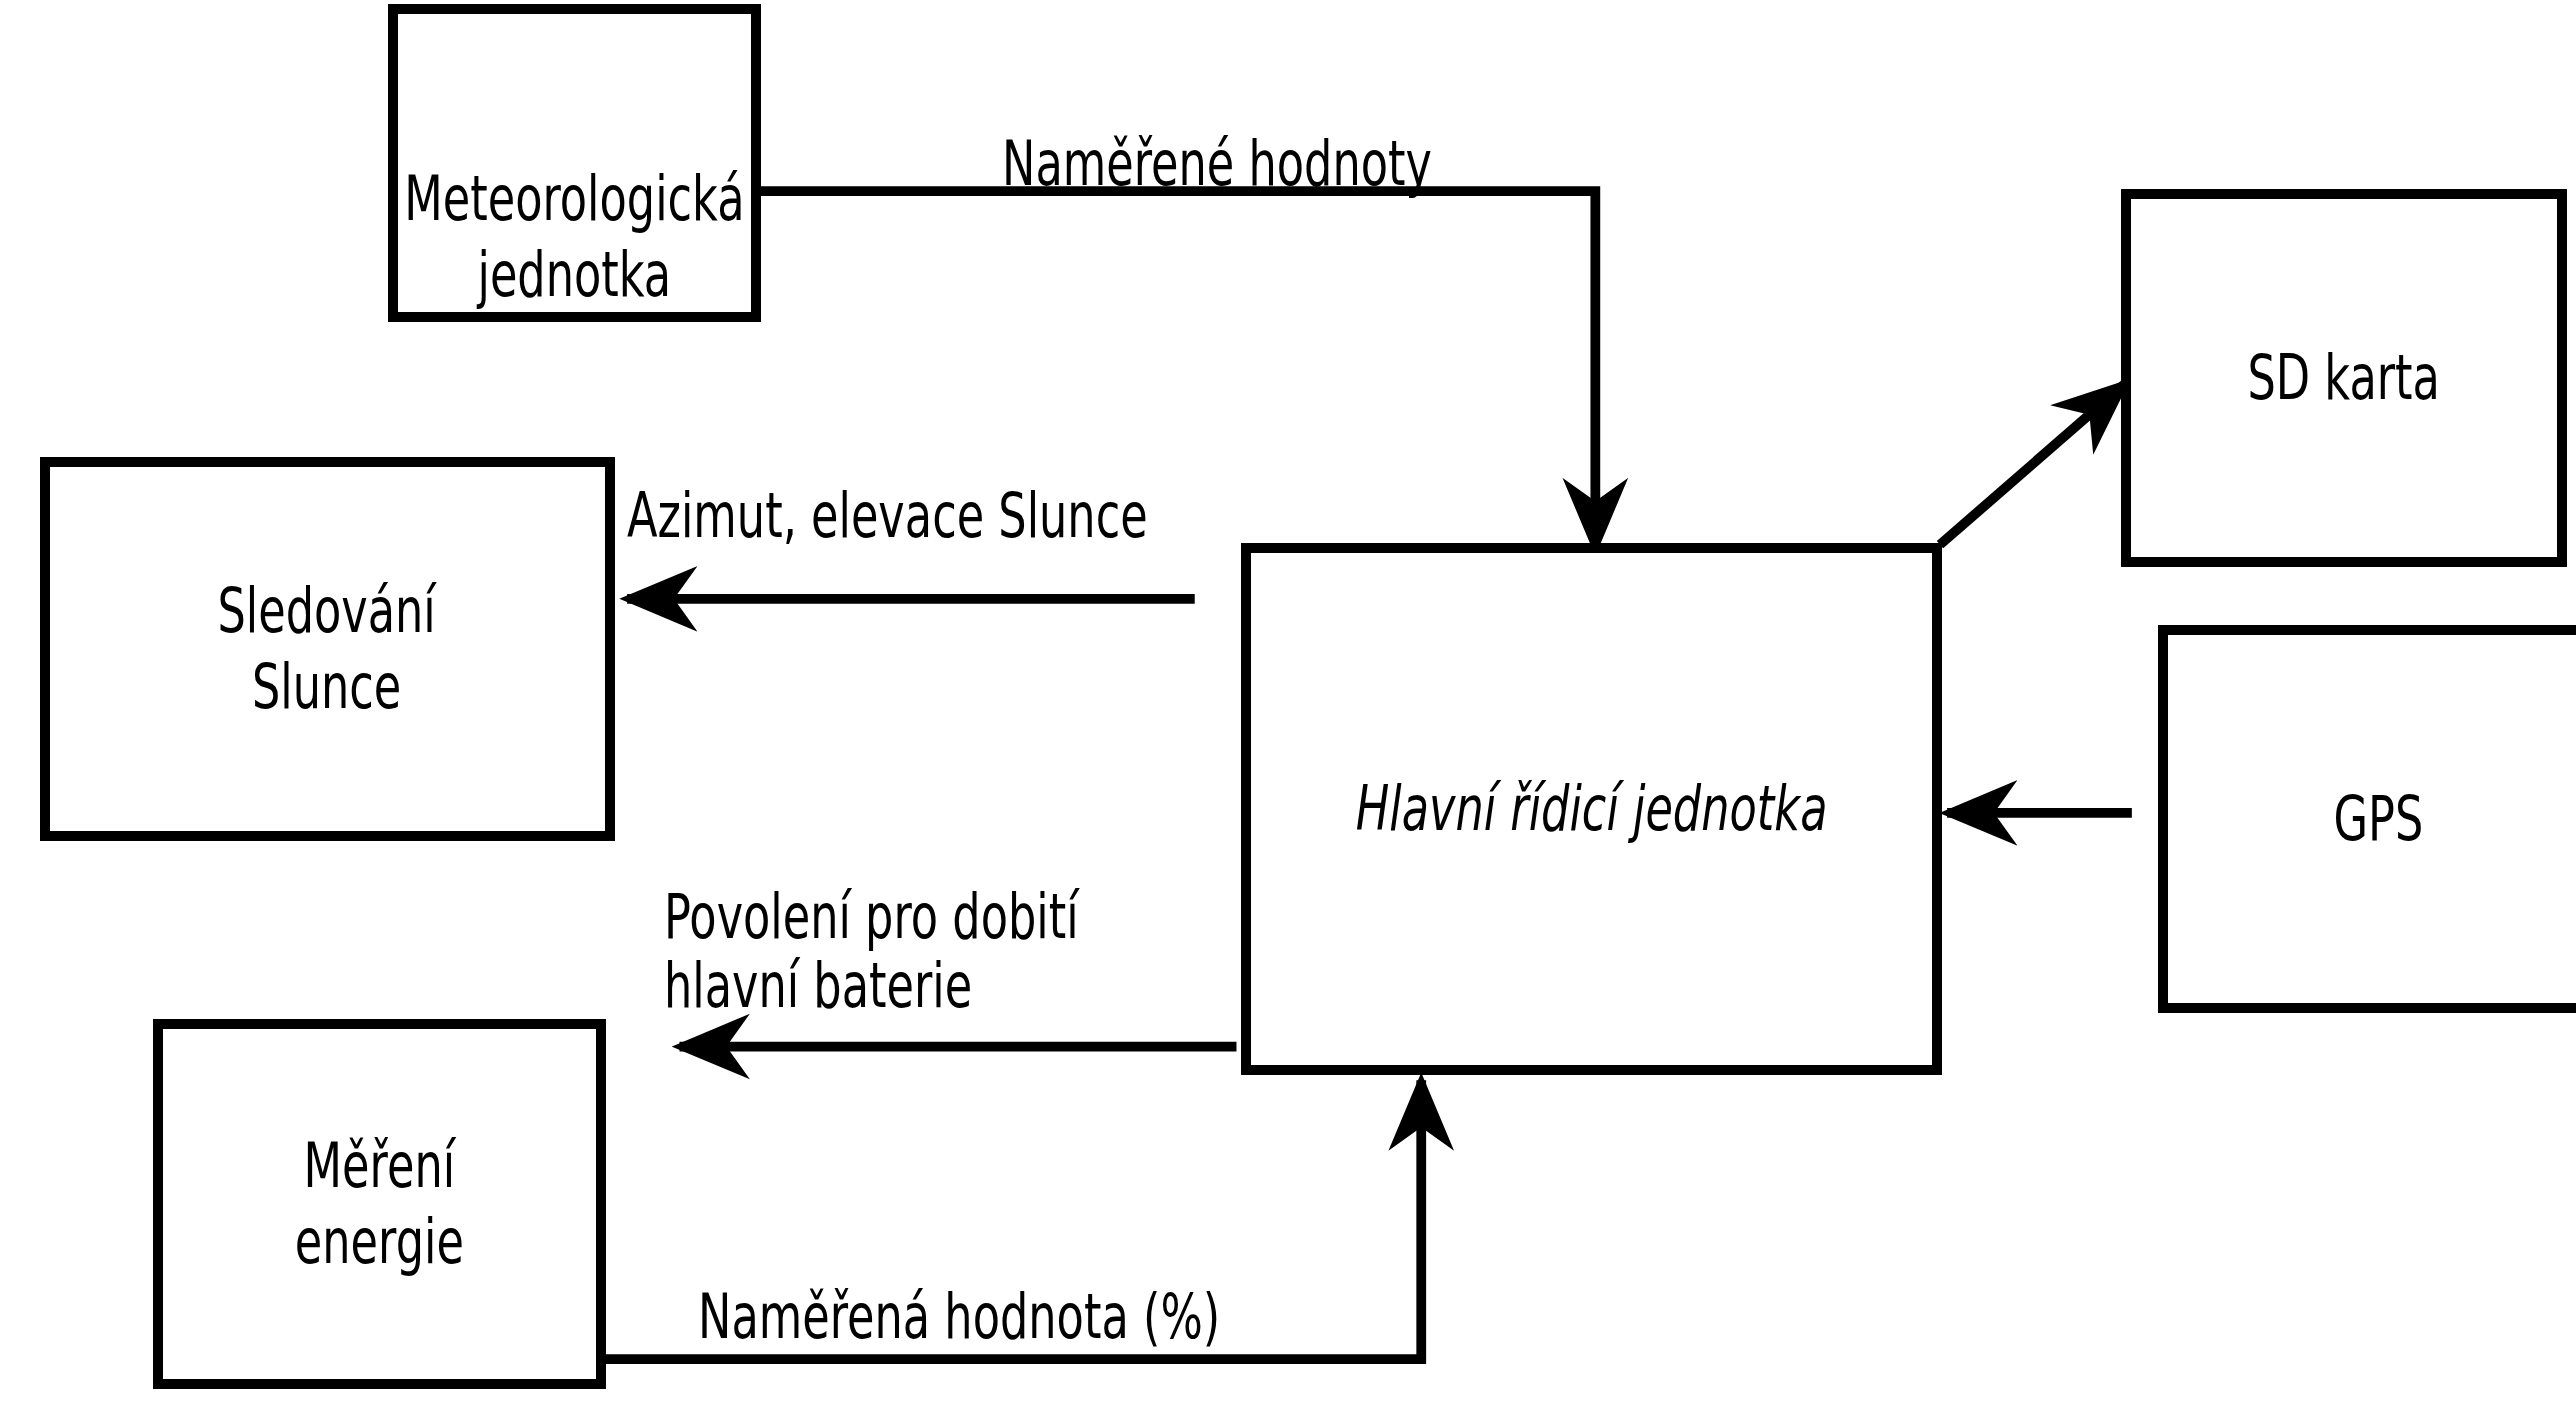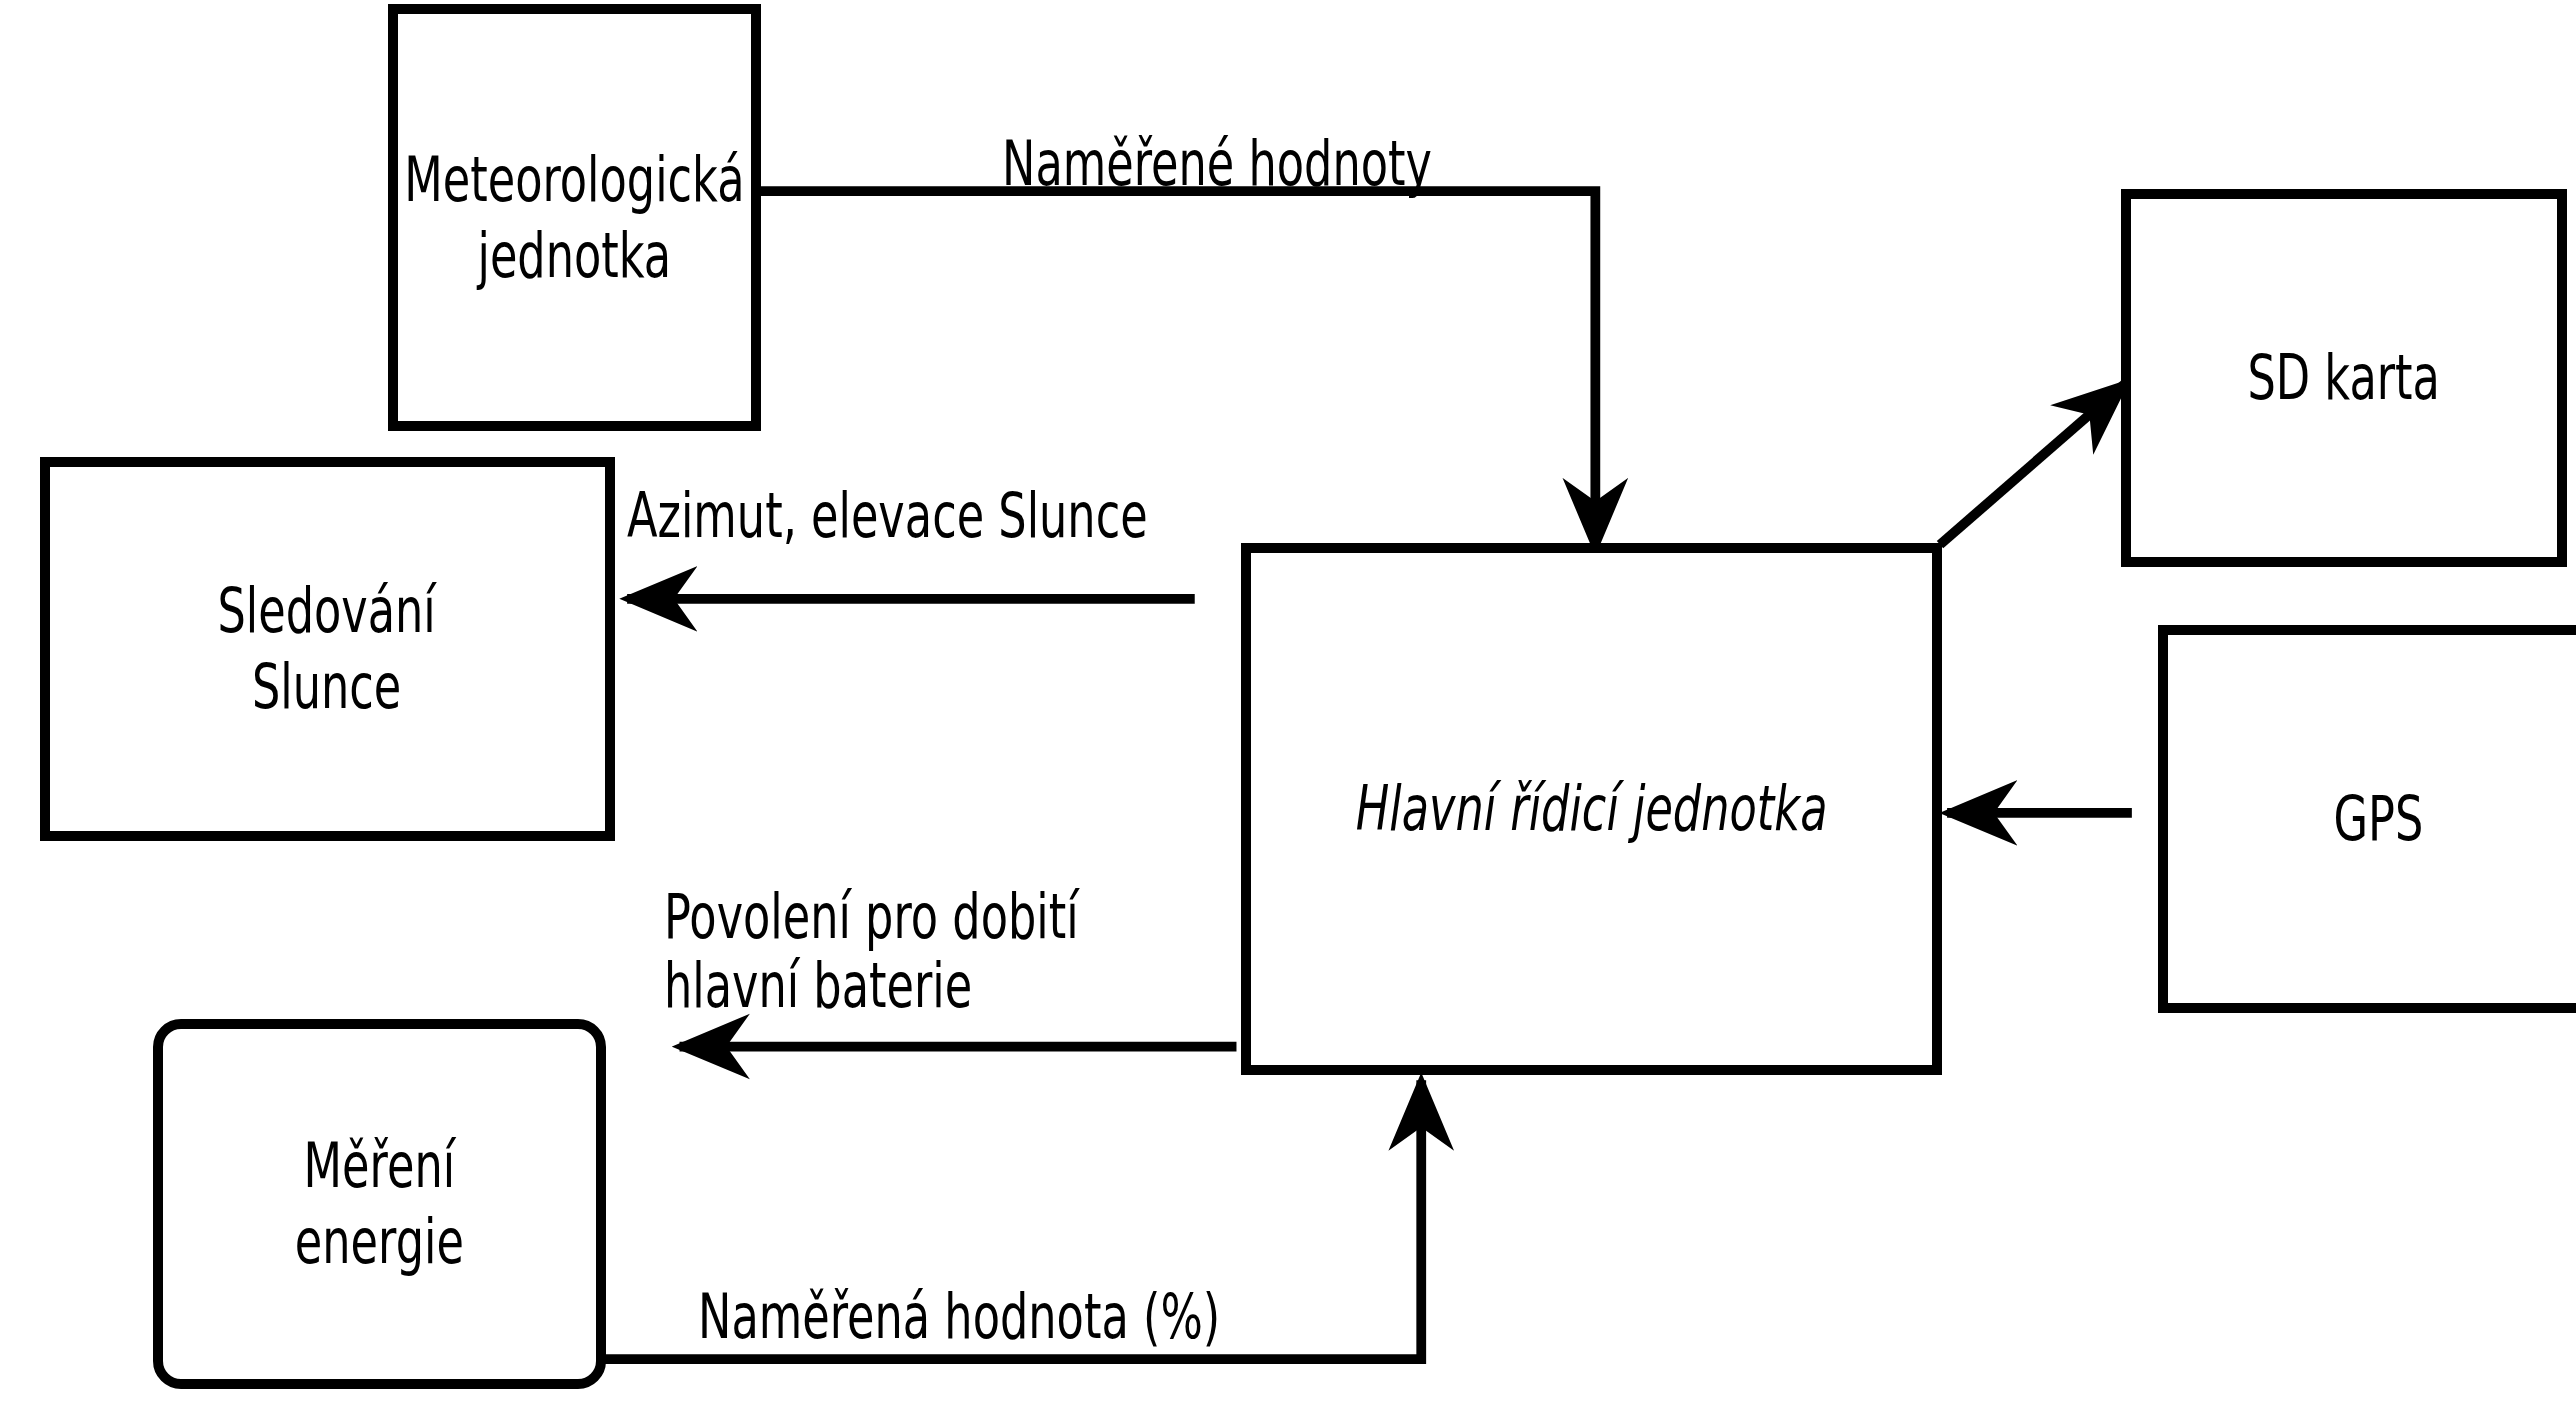--- a/index.html
+++ b/index.html
@@ -44,26 +44,26 @@
   }
   .edge-label {
     position: absolute;
     font-size: 62px;
     line-height: 1.12;
     white-space: pre-line;
     transform: scaleX(0.72);
     transform-origin: left top;
   }
   
-  .node-meteo   { left: 388px;  top: 4.4px;    width: 373px; height: 427px; }
+  .node-meteo   { left: 388px;  top: 4.4px;    width: 373px; height: 318px; align-items: flex-end; }
   .node-sd      { left: 2121px; top: 189px;  width: 446px; height: 378px; }
   .node-sun     { left: 3.6px;    top: 457px;  width: 575px; height: 384px; margin-left: 36px; }
   .node-gps     { left: 2127px; top: 625px;  width: 441px; height: 388px; margin-left: 31px; }
   .node-main    { left: 1241px; top: 543px;  width: 701px; height: 532px; font-style: italic; }
-  .node-energy  { left: 153px;  top: 1019px; width: 453px; height: 370px; border-radius: 28px; }
+  .node-energy  { left: 153px;  top: 1019px; width: 453px; height: 370px; }
   
   .lbl-measured-values { left: 1002px; top: 129px; }
   .lbl-azimuth         { left: 627px;  top: 481px; }
   .lbl-charge-permit   { left: 664px;  top: 882px; }
   .lbl-measured-pct    { left: 698px;  top: 1282px; }
 </style>
 </head>
 <body>
 
 <div class="canvas">

